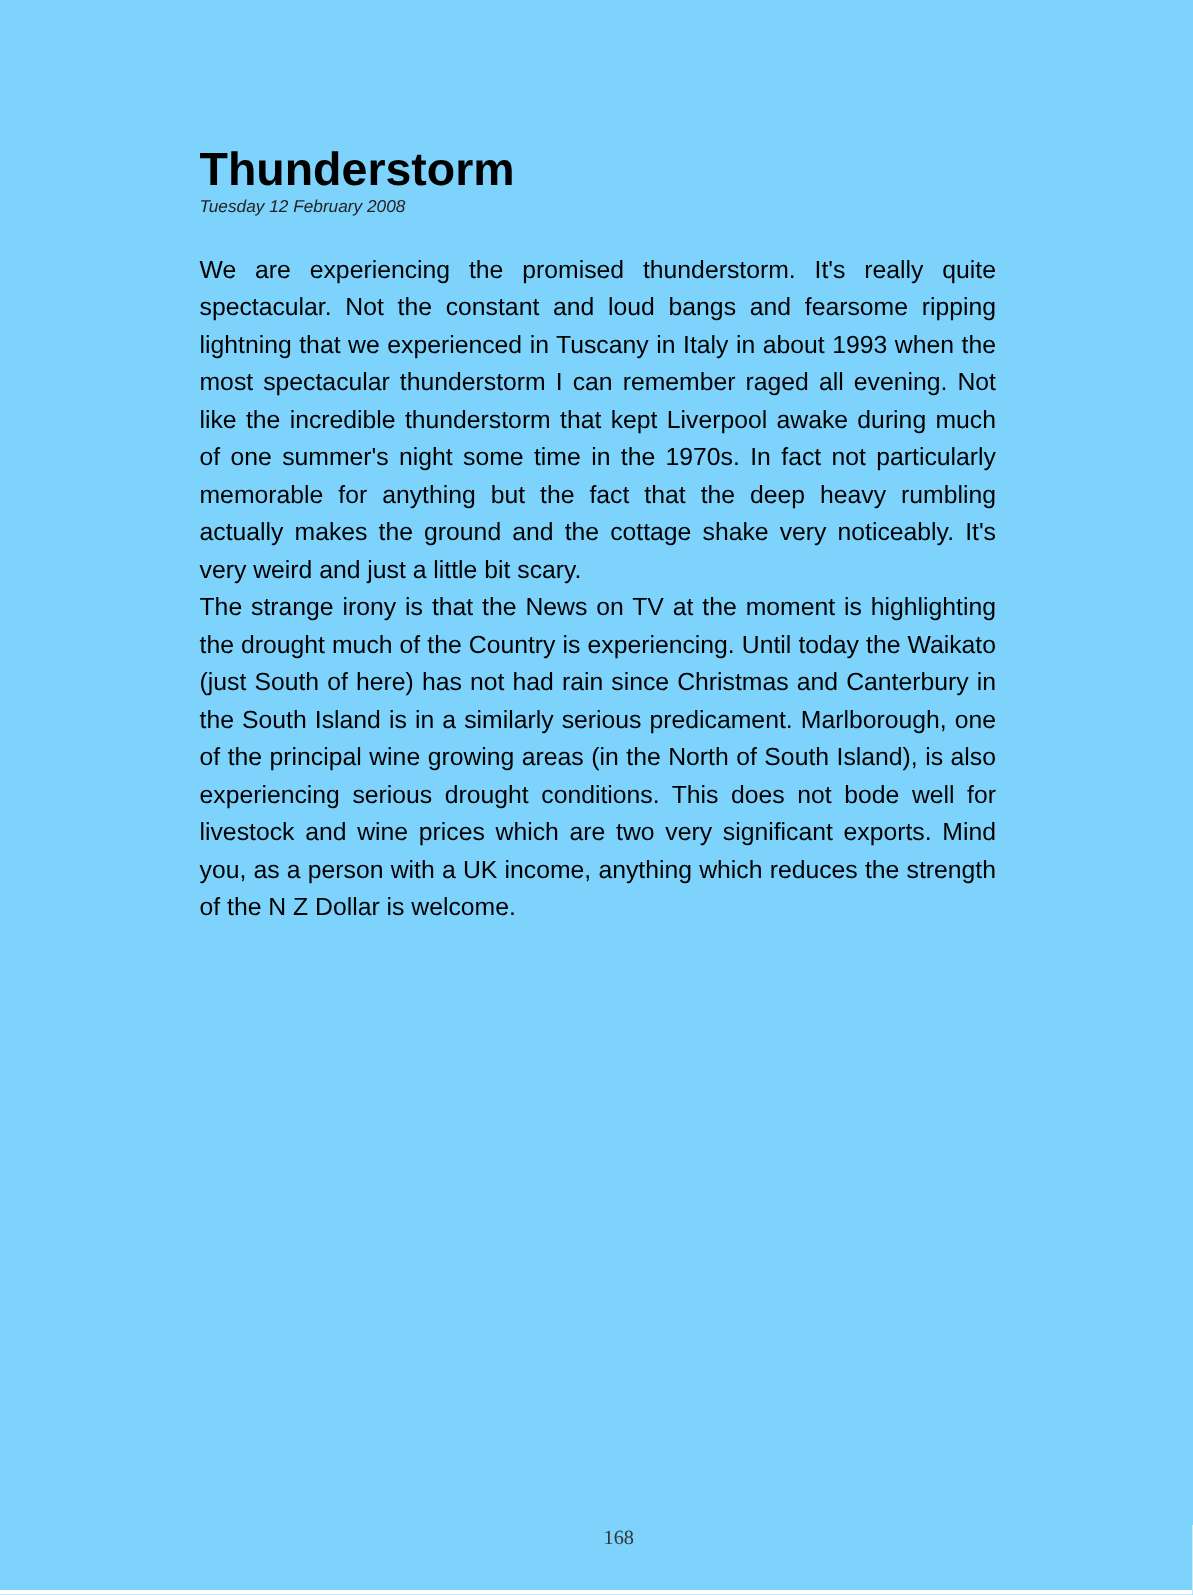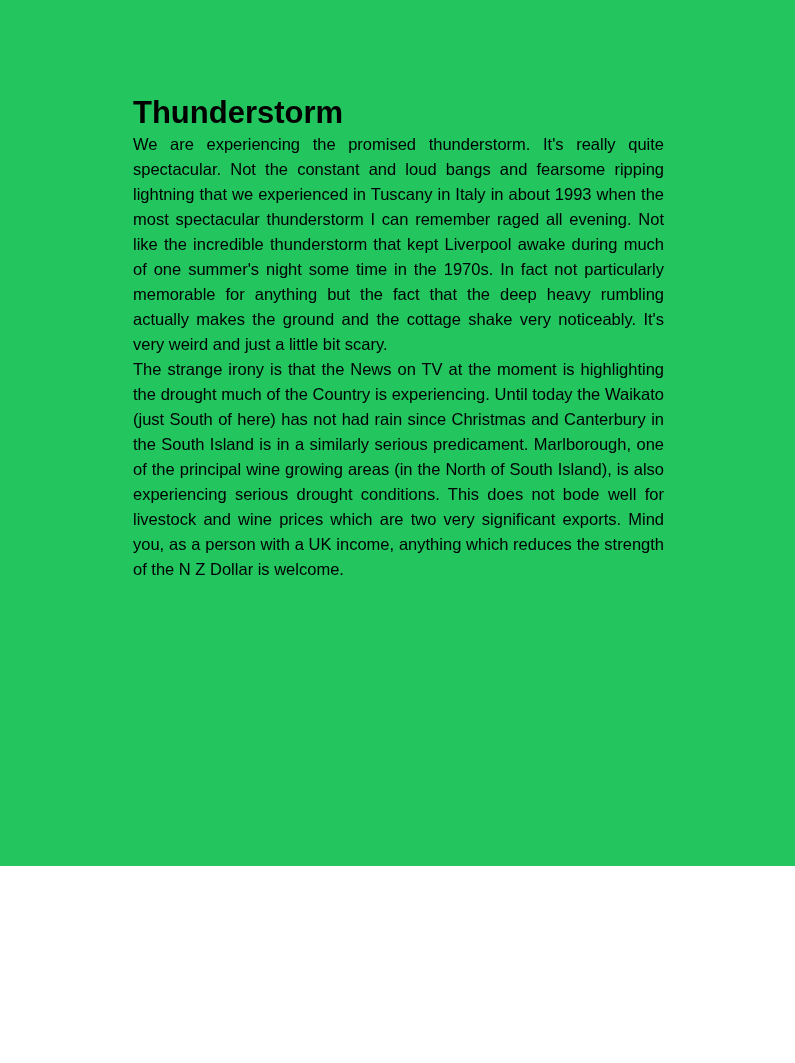--- a/index.html
+++ b/index.html
@@ -3,22 +3,22 @@
 <meta charset="utf-8">
 <style>
   html, body {
     margin: 0;
     padding: 0;
     background: #ffffff;
   }
   .page {
     position: relative;
     width: 795px;
-    height: 866px;
-    background: #22c55e;
+    height: 1060px;
+    background: #7dd3fc;
     font-family: "Liberation Sans", sans-serif;
     color: #000000;
     overflow: hidden;
   }
   .content {
     position: absolute;
     left: 133px;
     top: 96px;
     width: 531px;
   }
@@ -60,19 +60,20 @@
     color: #333333;
     padding-left: 30px;
   }
 </style>
 </head>
 <body>
 
 <div class="page">
   <div class="content">
     <h1 class="doc-title">Thunderstorm</h1>
+    <div class="doc-date">Tuesday 12 February 2008</div>
     <div class="body-text">
       <p>We are experiencing the promised thunderstorm. It's really quite spectacular. Not the constant and loud bangs and fearsome ripping lightning that we experienced in Tuscany in Italy in about 1993 when the most spectacular thunderstorm I can remember raged all evening. Not like the incredible thunderstorm that kept Liverpool awake during much of one summer's night some time in the 1970s. In fact not particularly memorable for anything but the fact that the deep heavy rumbling actually makes the ground and the cottage shake very noticeably. It's very weird and just a little bit scary.</p>
       <p>The strange irony is that the News on TV at the moment is highlighting the drought much of the Country is experiencing. Until today the Waikato (just South of here) has not had rain since Christmas and Canterbury in the South Island is in a similarly serious predicament. Marlborough, one of the principal wine growing areas (in the North of South Island), is also experiencing serious drought conditions. This does not bode well for livestock and wine prices which are two very significant exports. Mind you, as a person with a UK income, anything which reduces the strength of the N Z Dollar is welcome.</p>
     </div>
   </div>
   <div class="page-number">168</div>
 </div>
 
 </body></html>

